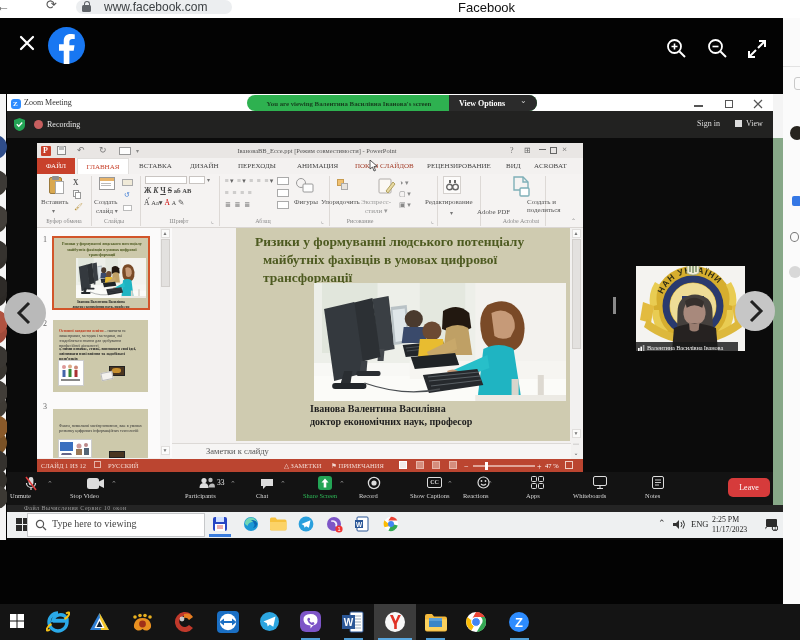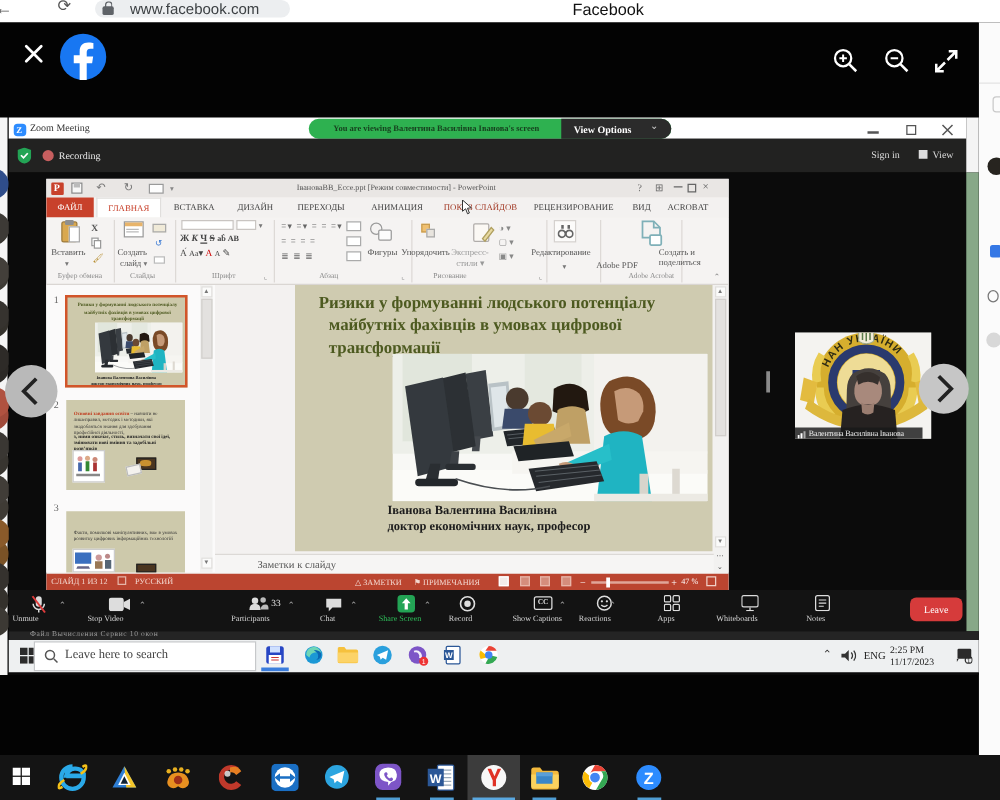--- a/index.html
+++ b/index.html
@@ -557,21 +557,21 @@
       <rect x="0" y="0" width="6" height="6" fill="#2b2b2b"></rect>
       <rect x="7" y="0" width="6" height="6" fill="#2b2b2b"></rect>
       <rect x="0" y="7" width="6" height="6" fill="#2b2b2b"></rect>
       <rect x="7" y="7" width="6" height="6" fill="#2b2b2b"></rect>
     </svg>
     <div class="abs" style="left:20px;top:1px;width:178px;height:24px;background:#fff;border:1px solid #c6c8ca;"></div>
     <svg class="abs" style="left:28px;top:7px;" width="12" height="12" viewBox="0 0 12 12">
       <circle cx="5" cy="5" r="3.6" stroke="#555" stroke-width="1.2" fill="none"></circle>
       <path d="M8 8 L11 11" stroke="#555" stroke-width="1.2"></path>
     </svg>
-    <div class="abs" style="left:45px;top:6px;font-size:10px;color:#444;">Leave here to search</div>
+    <div class="abs" style="left:45px;top:6px;font-size:10px;color:#444;">Type here to viewing</div>
     <svg class="abs" style="left:205px;top:4px;" width="16" height="16" viewBox="0 0 16 16">
       <rect x="1" y="1" width="14" height="14" rx="2" fill="#2746c4"></rect>
       <rect x="4" y="1" width="8" height="5" fill="#cfe0ff"></rect>
       <rect x="3" y="8" width="10" height="7" fill="#fff"></rect>
       <path d="M5 10 h6 M5 12 h6" stroke="#c33" stroke-width=".8"></path>
     </svg>
     <div class="abs" style="left:202px;top:22px;width:22px;height:2.5px;background:#3b7ddd;"></div>
     <svg class="abs" style="left:236px;top:4px;" width="16" height="16" viewBox="0 0 16 16">
       <circle cx="8" cy="8" r="7" fill="#1b98d5"></circle>
       <path d="M2 8 a6 6 0 0 1 12 -1 q-2 -1.5 -5 -1 a5.5 5.5 0 0 0 -4.5 4z" fill="#7ee0b0" opacity=".85"></path>

